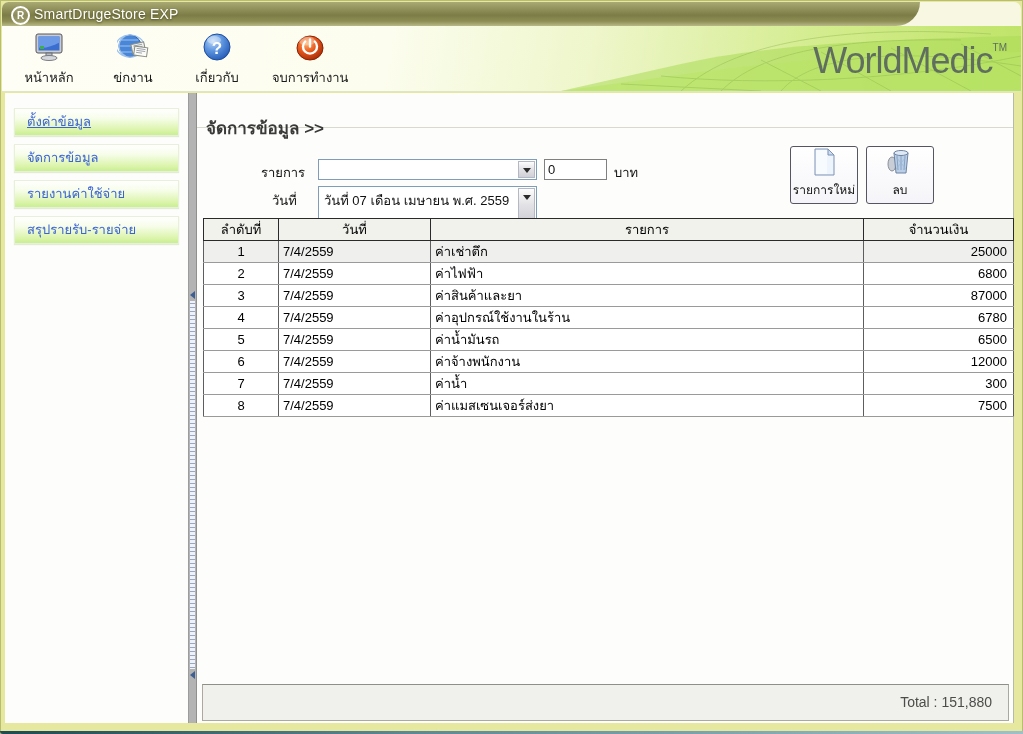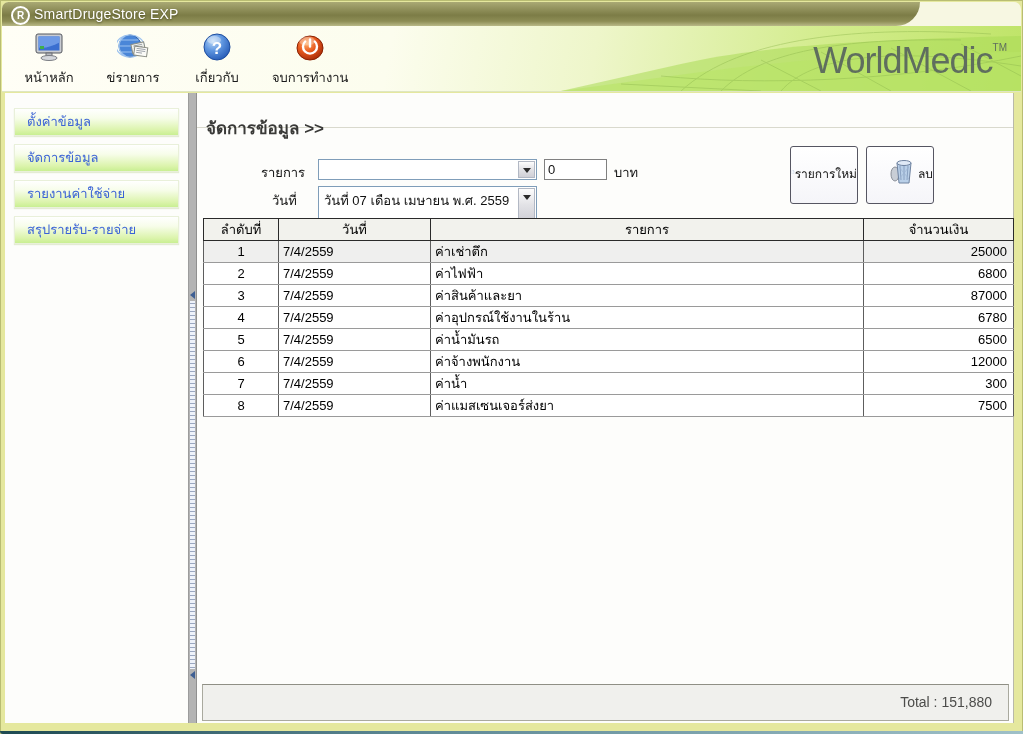--- a/index.html
+++ b/index.html
@@ -28,21 +28,21 @@
   .tool-item .tlabel{margin-top:4px;font-size:13px;color:#1a1a1a;white-space:nowrap;}
   .brand{position:absolute;right:14px;top:14px;text-align:right;}
   .brand-name{font-size:36px;color:#5f6e5e;letter-spacing:-1px;margin-top:12px;}
   .brand-tm{font-size:10px;color:#5f6e5e;vertical-align:top;position:relative;top:2px;}
 
   
   .sidebar{position:absolute;left:5px;top:93px;width:183px;bottom:11px;background:#fdfdfb;border-right:1px solid #e2e2d4;}
   .side-item{margin:0 9px 8px 9px;height:26px;line-height:26px;padding-left:12px;font-size:13px;color:#3b62d6;cursor:pointer;
     background:linear-gradient(to bottom,#ffffff 0%,#f7fdea 35%,#dcf4ad 80%,#c9ef92 100%);
     border:1px solid #e9f0da;box-shadow:0 1px 1px rgba(180,200,140,.35);}
-  .side-item:first-child{margin-top:15px;}
+  .side-item:first-child{margin-top:15px;text-decoration:underline;}
 
   
   .splitter{position:absolute;left:188px;top:93px;width:9px;bottom:11px;background:#b3b3b3;
     border-left:1px solid #9c9c9c;border-right:1px solid #8f8f8f;cursor:col-resize;box-sizing:border-box;}
   .splitter-dots{position:absolute;left:1px;right:1px;top:208px;height:368px;
     background:repeating-linear-gradient(to bottom,#eef2fa 0 2px,#9aa7c0 2px 3px,#eef2fa 3px 4px);}
   .split-arrow{position:absolute;left:1px;width:0;height:0;border-top:4px solid transparent;
     border-bottom:4px solid transparent;border-right:5px solid #3f5f93;cursor:pointer;}
   .split-arrow.top{top:198px;}
   .split-arrow.bottom{top:578px;}
@@ -57,21 +57,21 @@
   .combo .combo-text{position:absolute;left:5px;top:2px;right:20px;font-size:13px;color:#111;white-space:nowrap;overflow:hidden;}
   .combo .combo-btn{position:absolute;right:1px;top:1px;bottom:1px;width:17px;cursor:pointer;
     background:linear-gradient(to bottom,#fdfdfd,#e2e2e6 50%,#cfcfd6);border:1px solid #b2b8c4;box-sizing:border-box;}
   .combo .combo-btn::after{content:"";position:absolute;left:4px;top:6px;width:0;height:0;
     border-left:4px solid transparent;border-right:4px solid transparent;border-top:5px solid #2b2b2b;}
   .amount-input{position:absolute;left:347px;top:66px;width:63px;height:21px;border:1px solid #808080;
     font-size:13px;padding:0 3px;box-sizing:border-box;font-family:inherit;color:#111;background:#fff;}
 
   .actions{position:absolute;left:593px;top:53px;display:flex;gap:8px;}
   .action-btn{width:68px;height:58px;background:linear-gradient(to bottom,#ffffff,#f5f5f9);
-    border:1px solid #565662;border-radius:3px;display:flex;flex-direction:row;align-items:center;
+    border:1px solid #565662;border-radius:3px;display:flex;flex-direction:column;align-items:center;
     justify-content:flex-end;padding-bottom:4px;box-sizing:border-box;cursor:pointer;}
   .action-btn .aicon{width:30px;height:30px;margin-bottom:3px;}
   .action-btn .albl{font-size:12px;color:#111;white-space:nowrap;}
 
   
   .grid{position:absolute;left:6px;top:125px;width:810px;border-collapse:collapse;table-layout:fixed;background:#fff;
     border:1px solid #3c3c3c;}
   .grid th{background:#f2f2ed;font-weight:normal;font-size:13px;color:#000;height:20px;
     border:1px solid #2a2a2a;padding:0 12px;}
   .grid td{font-size:13px;color:#000;height:20px;border-left:1px solid #5d5d5d;border-right:1px solid #5d5d5d;
@@ -128,21 +128,21 @@
           <path d="M13,4 a11,11 0 0 0 0,22 M2,15 h22 M4.5,9 h17 M4.5,21 h17 M13,4 a14,11 0 0 1 0,22 M13,4 a14,11 0 0 0 0,22" stroke="#9cc2ef" fill="none" stroke-width="1.2"></path>
           <g transform="rotate(-12 22 18)">
             <rect x="15" y="12" width="13" height="9" fill="#f2f3ee" stroke="#8a8d84"></rect>
             <path d="M17,14 h9 M17,16 h9 M17,18 h6" stroke="#9aa0a8" stroke-width="0.9"></path>
           </g>
           <g transform="rotate(8 24 22)">
             <rect x="17" y="16" width="13" height="9" fill="#fbfbf7" stroke="#8a8d84"></rect>
             <path d="M19,18 h9 M19,20 h9 M19,22 h6" stroke="#9aa0a8" stroke-width="0.9"></path>
           </g>
         </svg>
-        <span class="tlabel">ข่รายการ</span>
+        <span class="tlabel">ข่กงาน</span>
       </div>
       <div class="tool-item">
         <svg class="ticon" viewBox="0 0 32 32">
           <defs>
             <radialGradient id="qg" cx="35%" cy="28%" r="80%">
               <stop offset="0%" stop-color="#bcd9f7"></stop>
                 <stop offset="45%" stop-color="#5f96e0"></stop>
                 <stop offset="100%" stop-color="#2257b4"></stop>
             </radialGradient>
           </defs>

